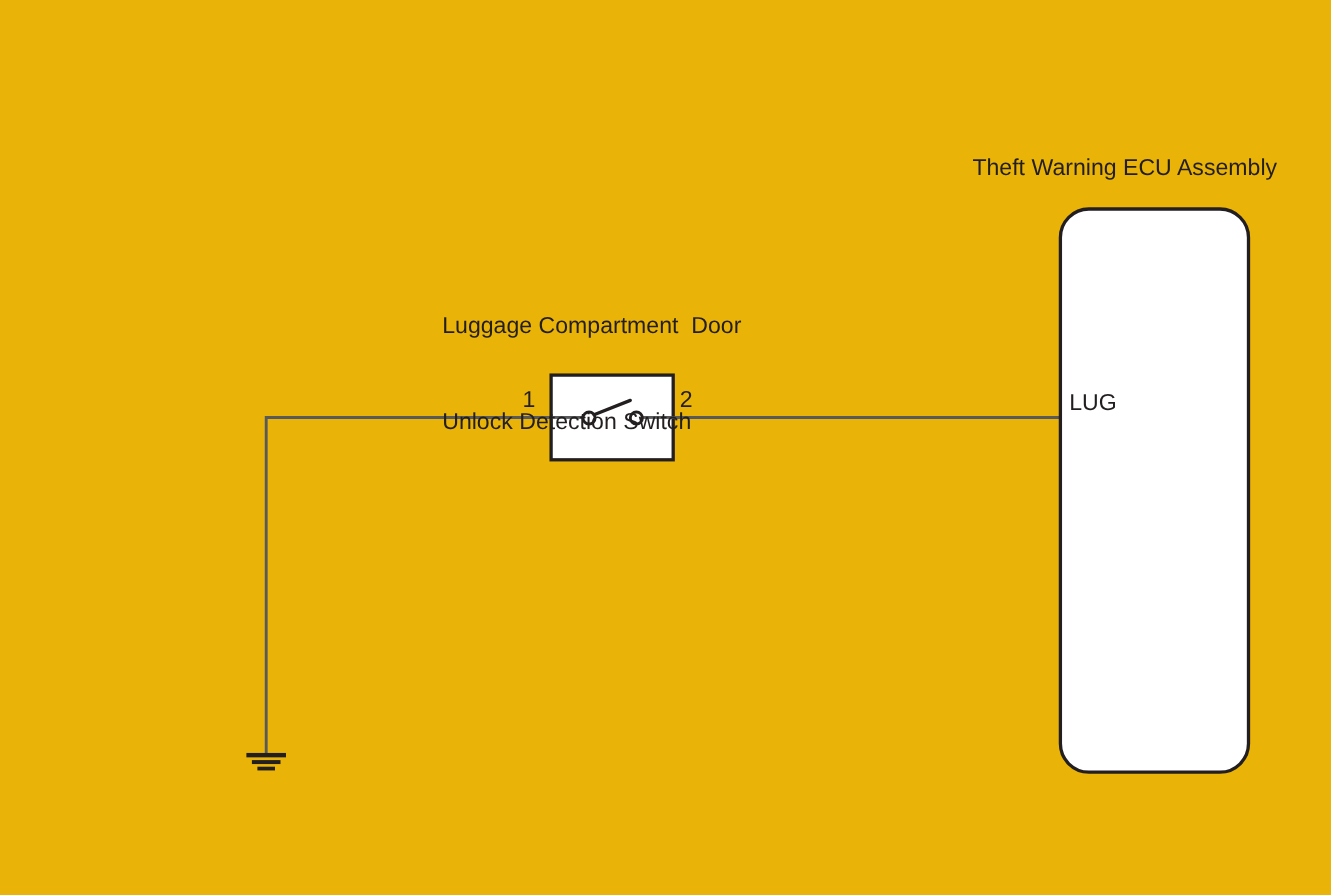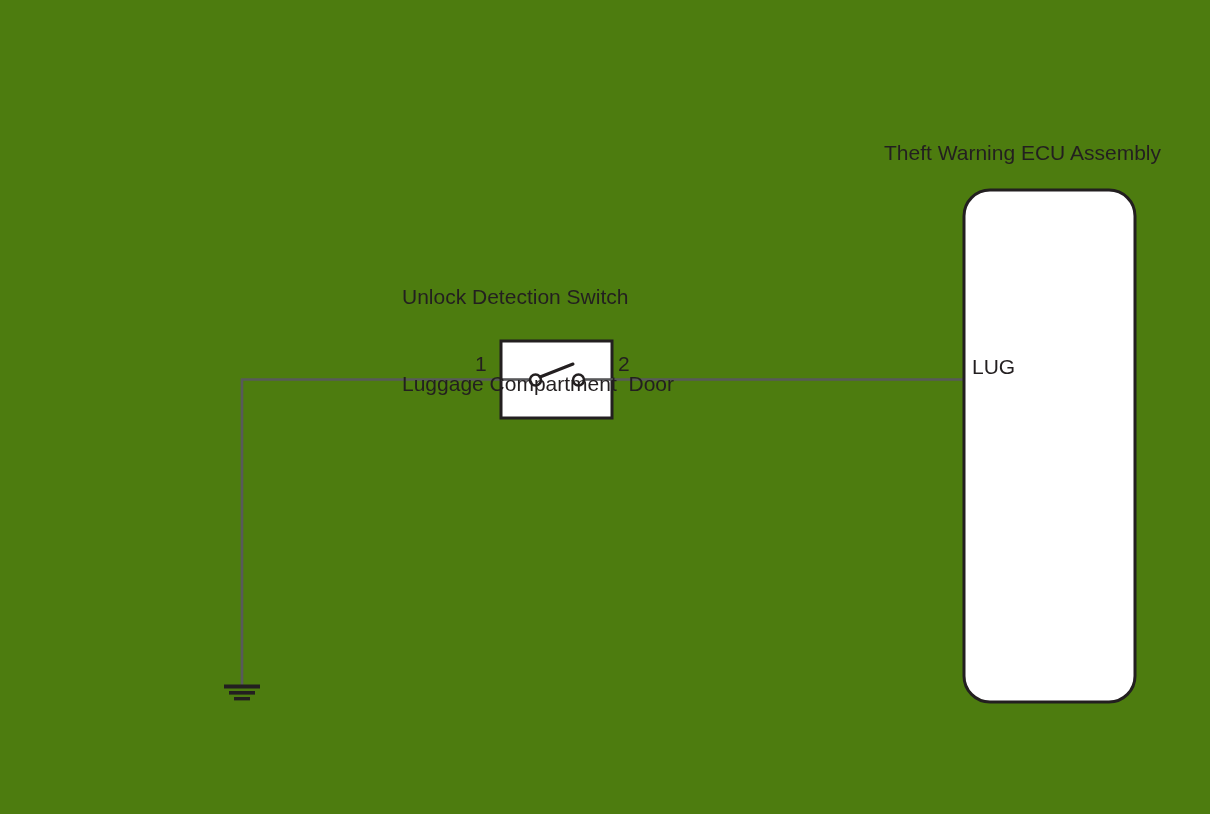--- a/index.html
+++ b/index.html
@@ -9,21 +9,21 @@
     background: #ffffff;
   }
   body {
     font-family: "Liberation Sans", sans-serif;
     -webkit-font-smoothing: antialiased;
   }
   #diagram-root {
     position: relative;
     width: 1210px;
     height: 814px;
-    background: #4d7c0f;
+    background: #eab308;
     overflow: hidden;
   }
   #diagram-svg {
     position: absolute;
     left: 0;
     top: 0;
     width: 1210px;
     height: 814px;
     display: block;
   }
@@ -95,22 +95,22 @@
 
     <g>
       <rect x="964" y="190" width="171" height="512" rx="26" ry="26" fill="#ffffff" stroke="#231f20" stroke-width="3"></rect>
     </g>
   </svg>
 
   <div class="lbl" id="ecu-title">Theft Warning ECU Assembly</div>
 
   <div>
     <div class="lbl" id="switch-title">
+      <div>Luggage Compartment  Door</div>
       <div>Unlock Detection Switch</div>
-      <div>Luggage Compartment  Door</div>
     </div>
   </div>
 
   <div class="lbl" id="terminal-1-label">1</div>
 
   <div class="lbl" id="terminal-2-label">2</div>
 
   <div class="lbl" id="lug-label">LUG</div>
 
 </div>

